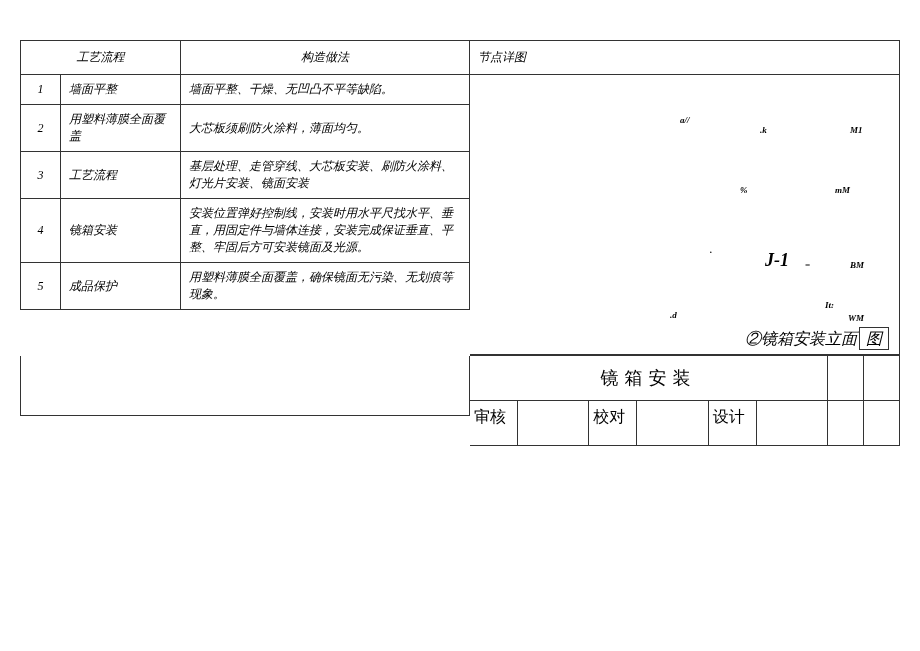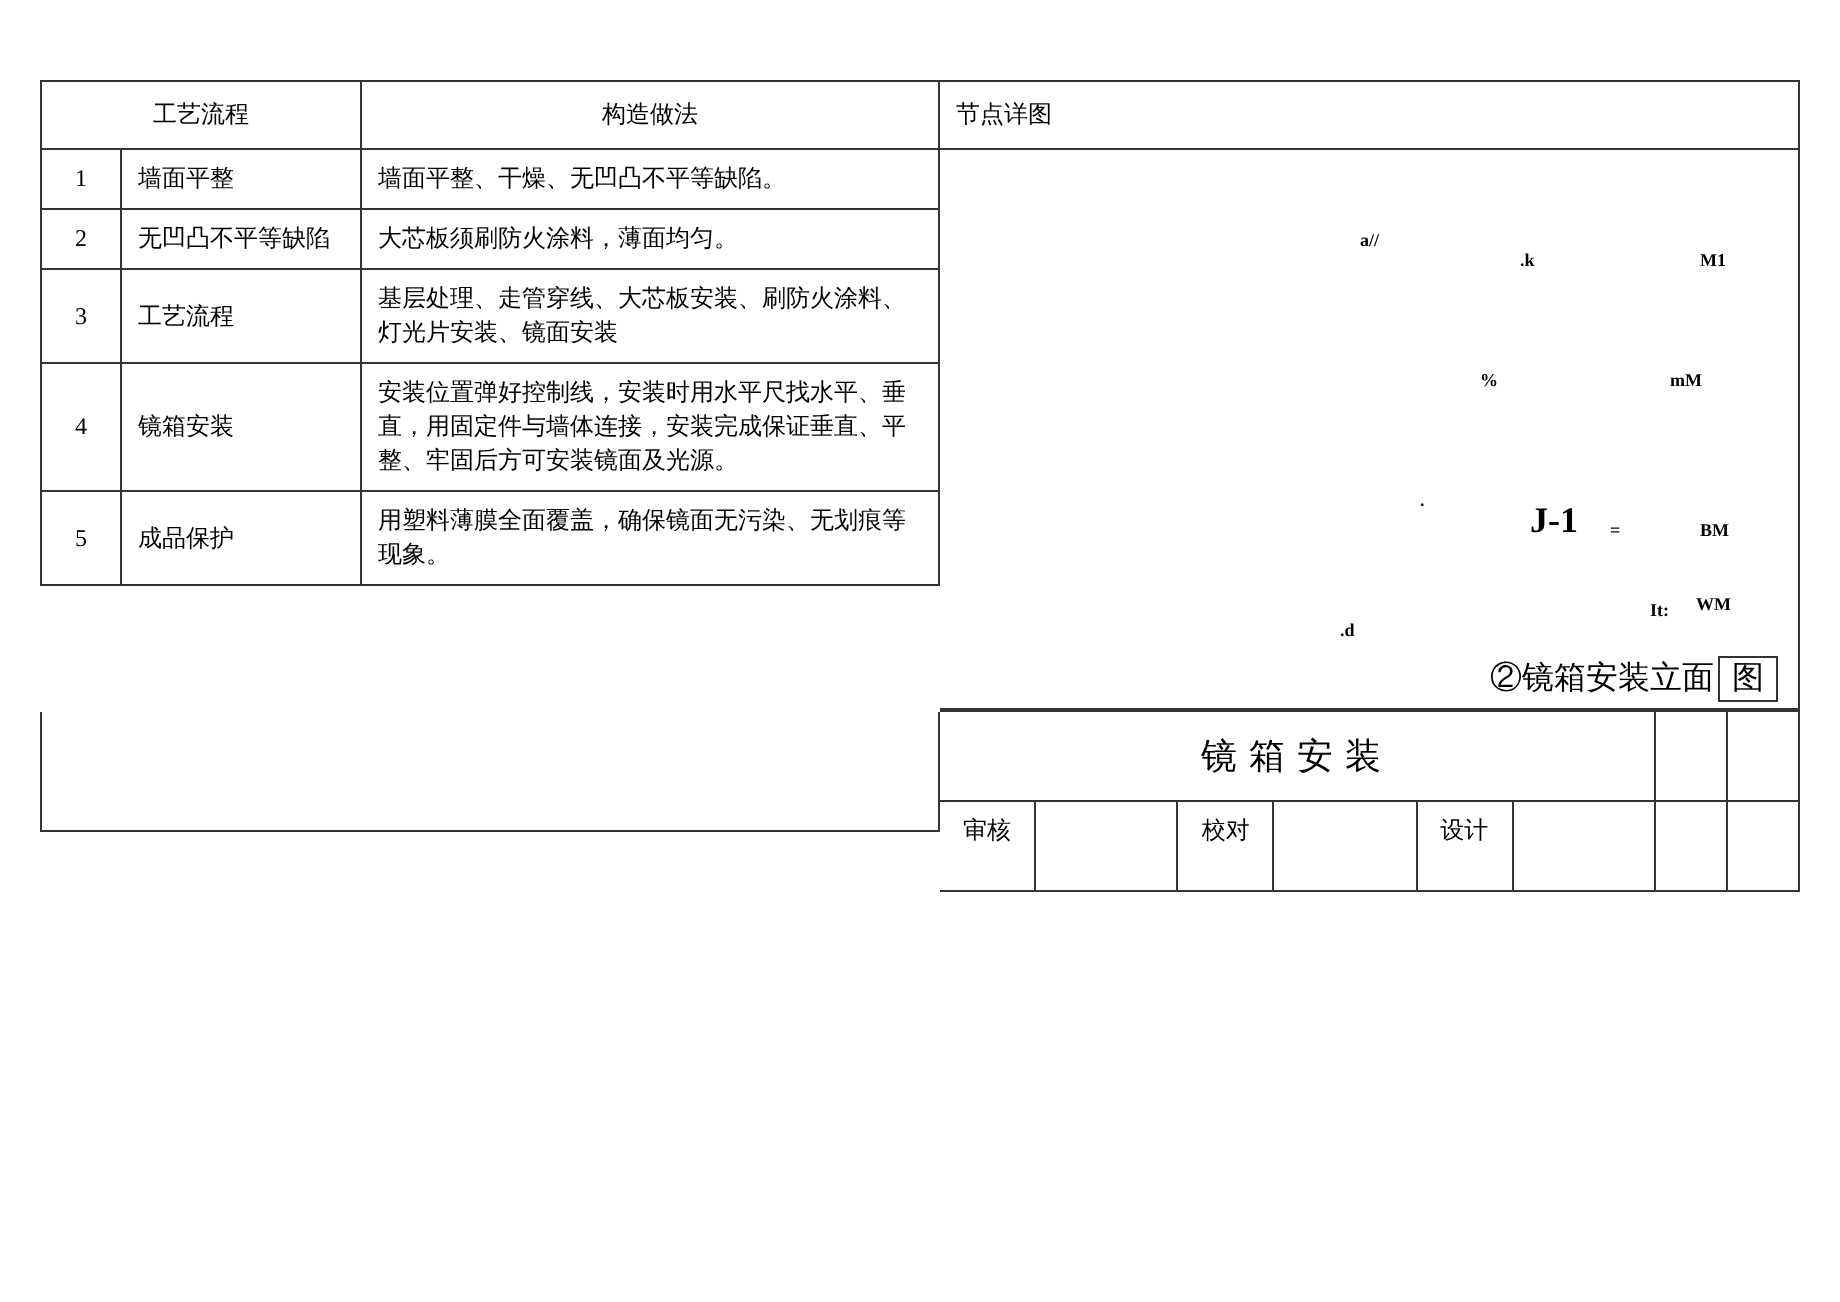--- a/index.html
+++ b/index.html
@@ -1,18 +1,18 @@
 <!DOCTYPE html>
 <html><head>
   <meta charset="utf-8">
   <style>
     * { box-sizing: border-box; margin: 0; padding: 0; }
     body { font-family: "SimSun", "宋体", serif; font-size: 12px; color: #000; background: #fff; padding: 40px 20px; }
     .page { width: 880px; margin: 0 auto; }
-    .main-grid { display: grid; grid-template-columns: 450px 1fr; }
+    .main-grid { display: grid; grid-template-columns: 450px 1fr; font-style: italic; }
     table { border-collapse: collapse; width: 100%; }
     td, th { border: 1px solid #333; padding: 6px 8px; vertical-align: middle; }
     .process-table td { font-size: 12px; }
     .col-num { width: 40px; text-align: center; }
     .col-name { width: 120px; }
     .col-desc { }
     .header-row th { font-weight: normal; text-align: center; padding: 8px; }
     .qc-header { text-align: center; padding: 8px; }
     .qc-content { padding: 8px; line-height: 1.6; }
     .detail-panel { border: 1px solid #333; border-left: none; position: relative; }
@@ -21,21 +21,21 @@
     .diagram-area { position: absolute; left: 140px; top: 20px; width: 260px; height: 250px; }
     .diag-label { position: absolute; font-size: 9px; font-weight: bold; }
     .caption { position: absolute; bottom: 4px; right: 10px; font-size: 16px; }
     .bottom-row { display: grid; grid-template-columns: 450px 1fr; }
     .bottom-left { border: 1px solid #333; border-top: none; height: 60px; }
     .bottom-right { display: grid; grid-template-rows: 1fr 1fr; }
     .title-block { display: grid; grid-template-columns: 1fr 36px 36px; }
     .title-main { border: 1px solid #333; border-left: none; border-top: none; text-align: center; font-size: 18px; padding: 10px; letter-spacing: 6px; }
     .title-sm { border: 1px solid #333; border-left: none; border-top: none; }
     .sig-row { display: grid; grid-template-columns: 48px 1fr 48px 1fr 48px 1fr 36px 36px; }
-    .sig-cell { border: 1px solid #333; border-left: none; border-top: none; text-align: center; padding: 6px 4px; font-size: 12px; }
+    .sig-cell { border: 1px solid #333; border-left: none; border-top: none; padding: 6px 4px; font-size: 16px; }
     .j1 { font-size: 18px; font-weight: bold; }
   </style>
 </head>
 <body>
 
 <div class="page">
   <div class="main-grid">
     <div class="left">
       <table class="process-table">
         <tbody>
@@ -43,21 +43,21 @@
           <th colspan="2">工艺流程</th>
           <th>构造做法</th>
         </tr>
         <tr>
           <td class="col-num">1</td>
           <td class="col-name">墙面平整</td>
           <td class="col-desc">墙面平整、干燥、无凹凸不平等缺陷。</td>
         </tr>
         <tr>
           <td class="col-num">2</td>
-          <td class="col-name">无凹凸不平等缺陷</td>
+          <td class="col-name">用塑料薄膜全面覆盖</td>
           <td class="col-desc">大芯板须刷防火涂料，薄面均匀。</td>
         </tr>
         <tr>
           <td class="col-num">3</td>
           <td class="col-name">工艺流程</td>
           <td class="col-desc">基层处理、走管穿线、大芯板安装、刷防火涂料、灯光片安装、镜面安装</td>
         </tr>
         <tr>
           <td class="col-num">4</td>
           <td class="col-name">镜箱安装</td>
@@ -78,21 +78,21 @@
           <span class="diag-label" style="left:70px; top:20px;">a//</span>
           <span class="diag-label" style="left:150px; top:30px;">.k</span>
           <span class="diag-label" style="left:240px; top:30px;">M1</span>
           <span class="diag-label" style="left:130px; top:90px;">%</span>
           <span class="diag-label" style="left:225px; top:90px;">mM</span>
           <span class="diag-label j1" style="left:155px; top:155px;">J-1</span>
           <span class="diag-label" style="left:195px; top:165px;">=</span>
           <span class="diag-label" style="left:240px; top:165px;">BM</span>
           <span class="diag-label" style="left:60px; top:215px;">.d</span>
           <span class="diag-label" style="left:215px; top:205px;">It:</span>
-          <span class="diag-label" style="left:238px; top:202px;">WM</span>
+          <span class="diag-label" style="left:238px; top:218px;">WM</span>
           <span class="diag-label" style="left:100px; top:150px;">.</span>
         </div>
         <div class="caption">
           <span>②镜箱安装立面</span><span style="border:1px solid #333; padding:2px 6px; margin-left:2px;">图</span>
         </div>
       </div>
     </div>
   </div>
   <div class="bottom-row">
     <div class="bottom-left"></div>

